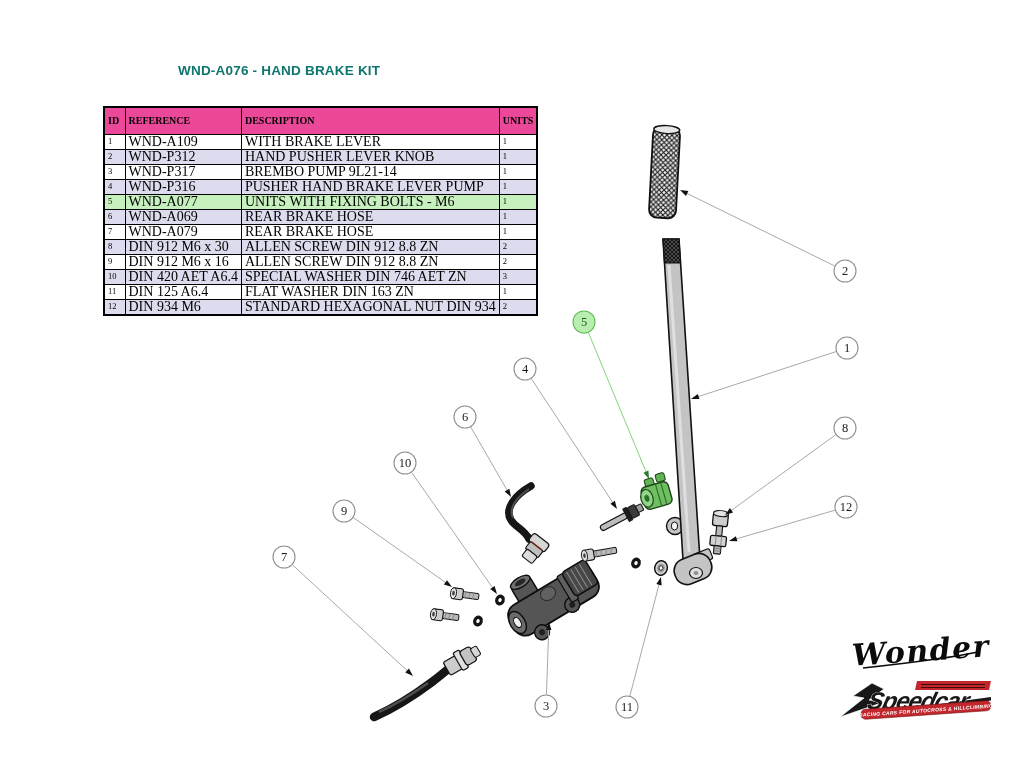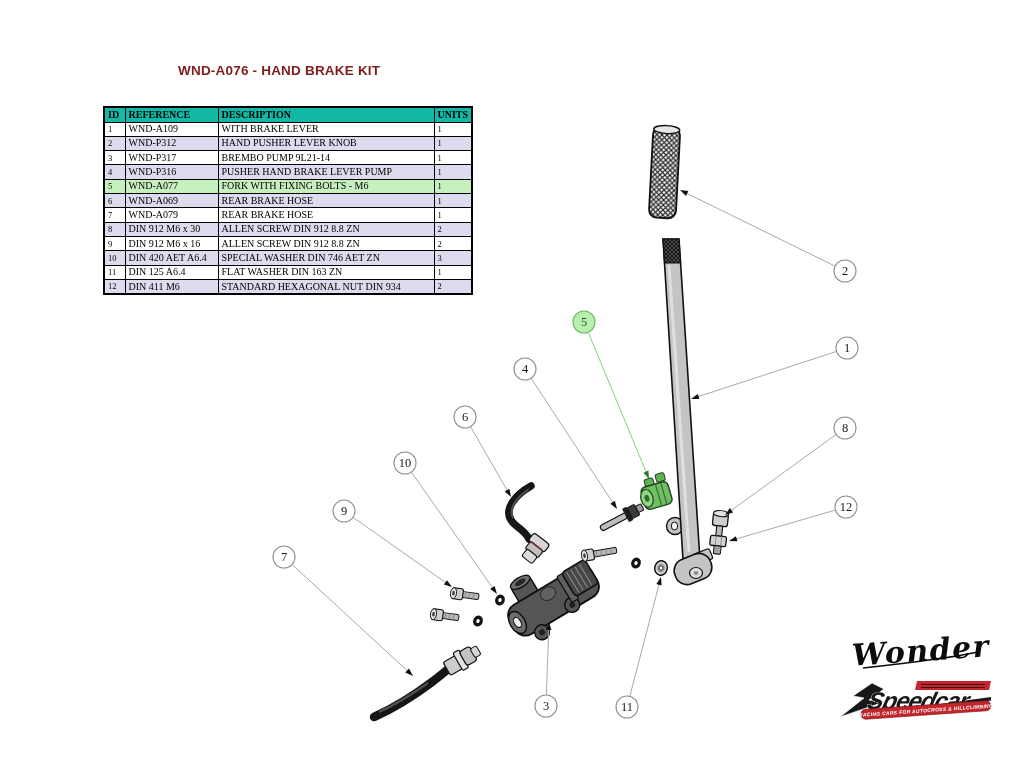--- a/index.html
+++ b/index.html
@@ -1,30 +1,30 @@
 <!DOCTYPE html>
 <html><head>
 <meta charset="utf-8">
 <style>
   html,body{margin:0;padding:0;}
   body{width:1024px;height:768px;position:relative;background:#ffffff;overflow:hidden;
        font-family:"Liberation Sans",sans-serif;}
   #page-title{position:absolute;left:178px;top:63px;font-size:13.5px;font-weight:bold;
-       letter-spacing:.2px;color:#7f1d1d;}
+       letter-spacing:.2px;color:#0f766e;}
   #table-wrap{position:absolute;left:103px;top:106px;}
   table#parts{border-collapse:collapse;table-layout:fixed;border:2px solid #000;
        font-family:"Liberation Serif",serif;}
   #parts th,#parts td{border:1px solid #000;padding:0 3px;white-space:nowrap;overflow:hidden;
        line-height:1;vertical-align:middle;}
-  #parts thead tr{background:#14b8a6;height:15px;font-family:Liberation Serif, serif;}
+  #parts thead tr{background:#ec4899;height:27px;font-family:Liberation Serif, serif;}
   #parts th{font-size:10px;text-align:left;font-weight:bold;}
   #parts tbody tr{height:14.33px;background:#ffffff;}
   #parts tbody tr.alt{background:#dcdcee;}
   #parts tbody tr.hl{background:#c6f1bf;}
-  #parts td{font-size:10px;color:#000;}
+  #parts td{font-size:14px;color:#000;}
   #parts td.col-id,#parts td.col-units{font-size:8.5px;}
   #diagram{position:absolute;left:0;top:0;width:1024px;height:768px;}
 </style>
 </head>
 <body>
 
 <div id="page-title">WND-A076 - HAND BRAKE KIT</div>
 
 <div id="table-wrap">
   <table id="parts">
@@ -63,21 +63,21 @@
         </tr>
         <tr class="alt">
           <td class="col-id">4</td>
           <td class="col-ref">WND-P316</td>
           <td class="col-desc">PUSHER HAND BRAKE LEVER PUMP</td>
           <td class="col-units">1</td>
         </tr>
         <tr class="hl">
           <td class="col-id">5</td>
           <td class="col-ref">WND-A077</td>
-          <td class="col-desc">FORK WITH FIXING BOLTS - M6</td>
+          <td class="col-desc">UNITS WITH FIXING BOLTS - M6</td>
           <td class="col-units">1</td>
         </tr>
         <tr class="alt">
           <td class="col-id">6</td>
           <td class="col-ref">WND-A069</td>
           <td class="col-desc">REAR BRAKE HOSE</td>
           <td class="col-units">1</td>
         </tr>
         <tr>
           <td class="col-id">7</td>
@@ -104,21 +104,21 @@
           <td class="col-units">3</td>
         </tr>
         <tr>
           <td class="col-id">11</td>
           <td class="col-ref">DIN 125 A6.4</td>
           <td class="col-desc">FLAT WASHER DIN 163 ZN</td>
           <td class="col-units">1</td>
         </tr>
         <tr class="alt">
           <td class="col-id">12</td>
-          <td class="col-ref">DIN 411 M6</td>
+          <td class="col-ref">DIN 934 M6</td>
           <td class="col-desc">STANDARD HEXAGONAL NUT DIN 934</td>
           <td class="col-units">2</td>
         </tr>
       </tbody>
   </table>
 </div>
 
 <svg id="diagram" viewBox="0 0 1024 768" xmlns="http://www.w3.org/2000/svg">
   <defs>
     <pattern id="knurl" width="5" height="5" patternUnits="userSpaceOnUse">

